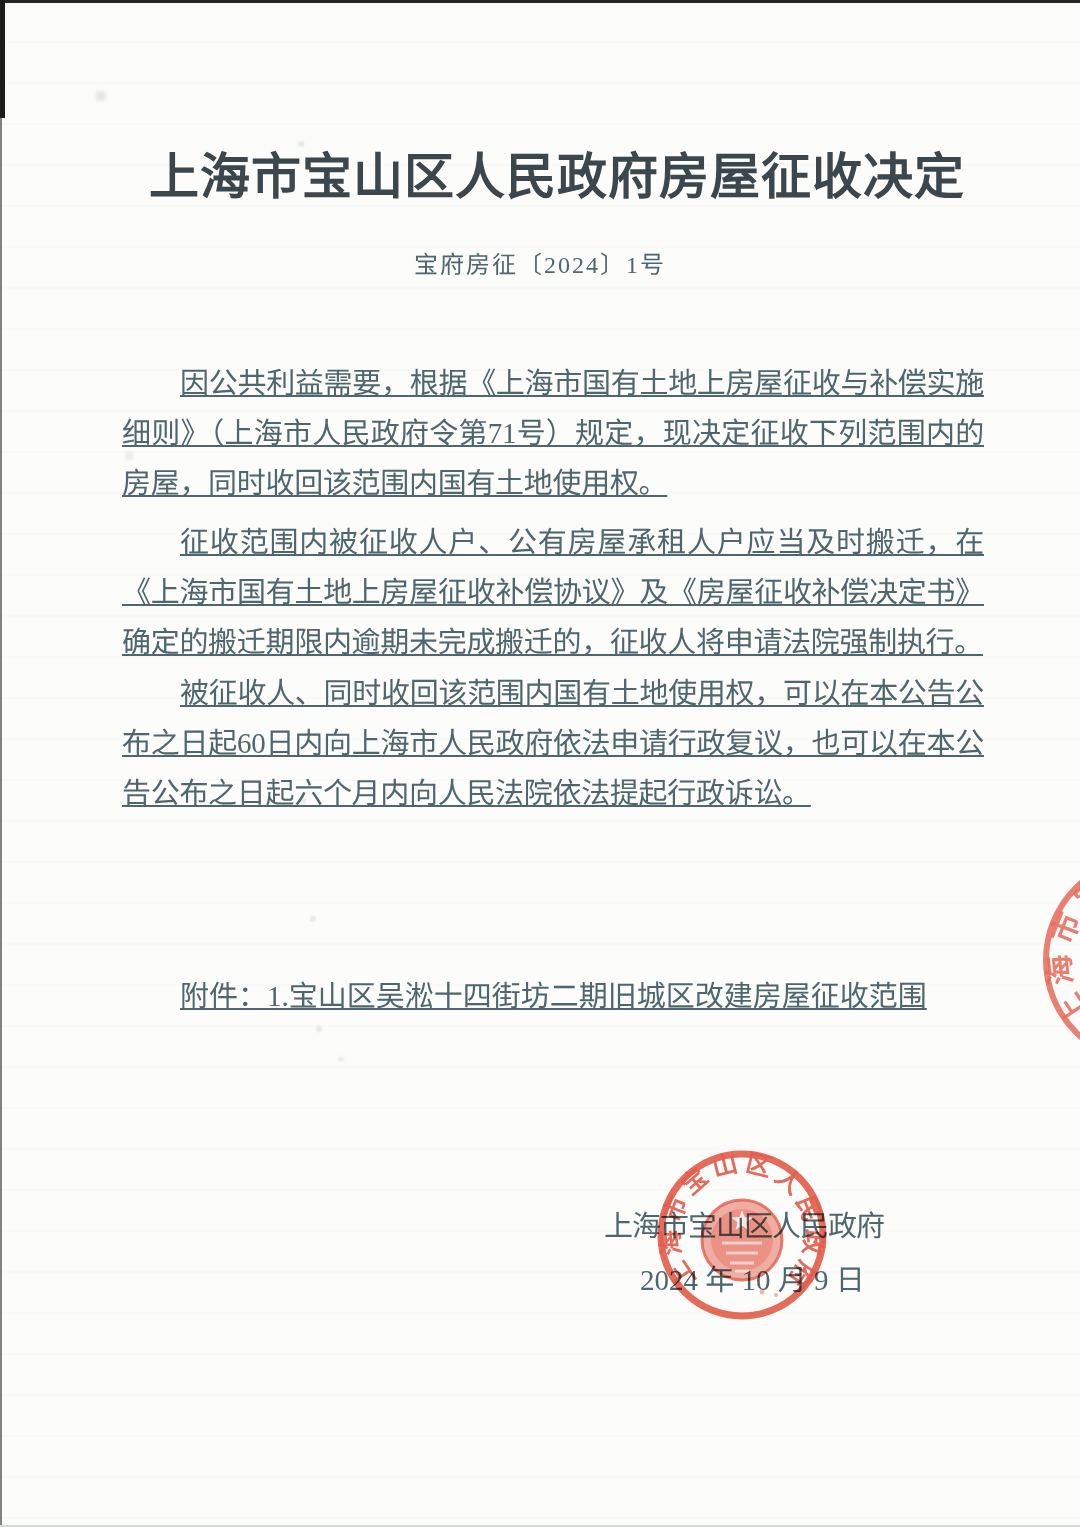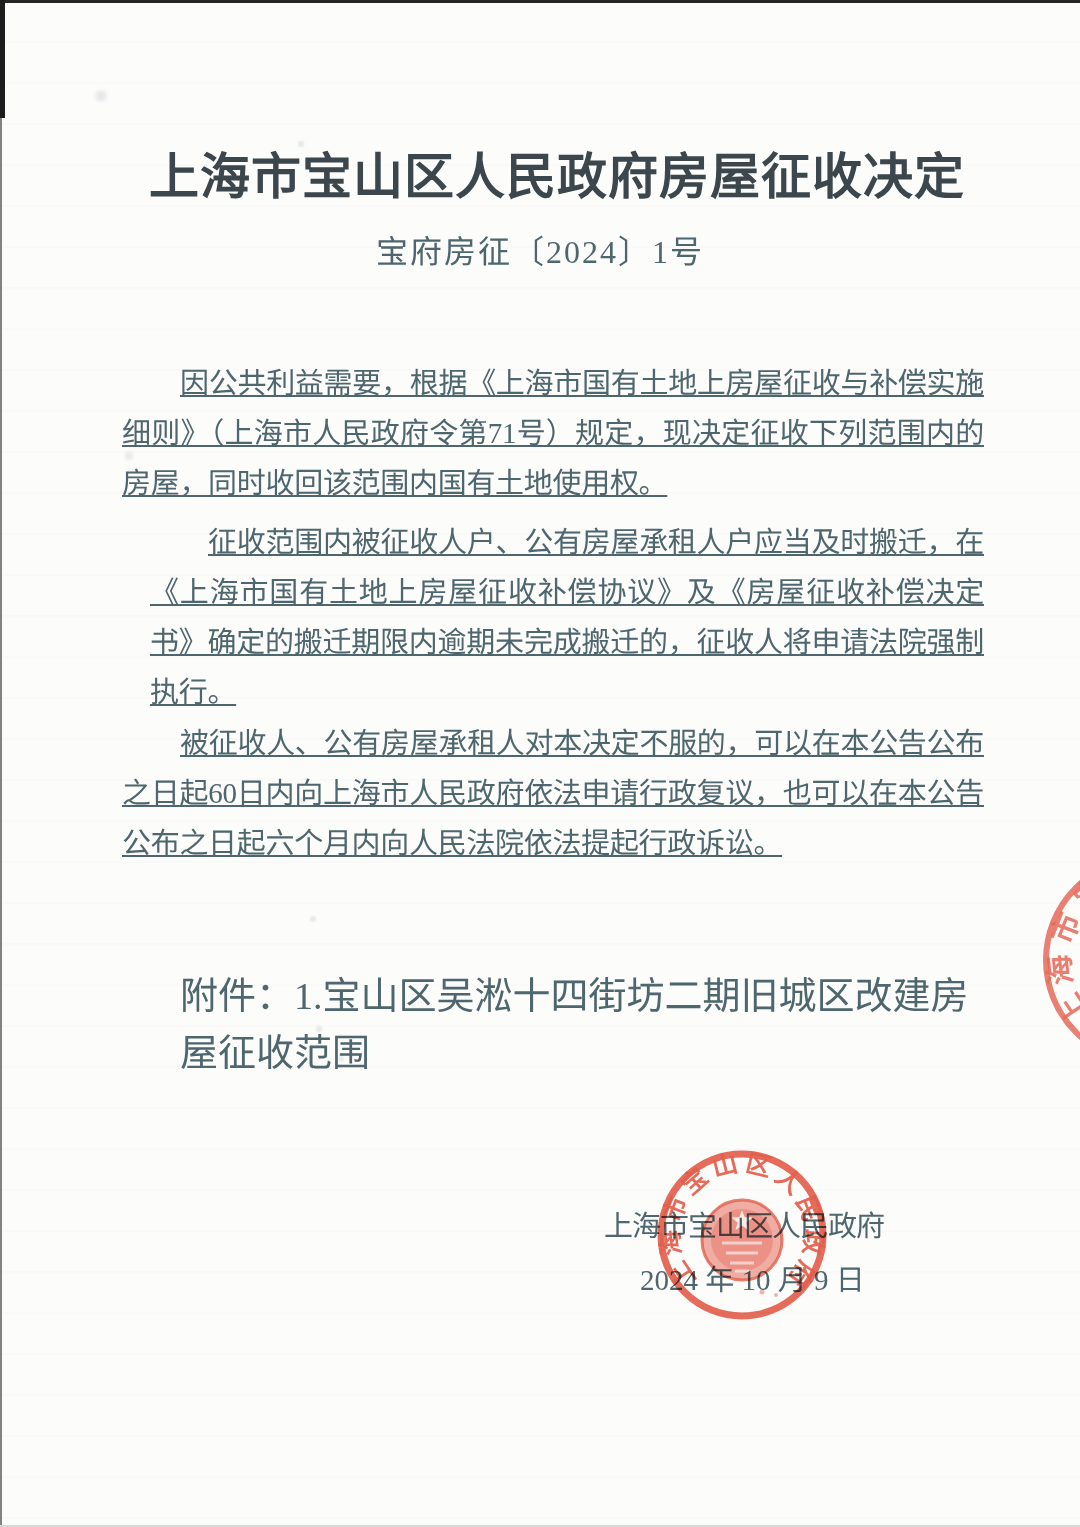--- a/index.html
+++ b/index.html
@@ -33,39 +33,40 @@
   }
   
   .title{
     position:absolute;top:136px;left:17px;width:100%;
     margin:0;text-align:center;
     font-family:"Liberation Sans", sans-serif;
     font-size:50px;font-weight:bold;letter-spacing:1px;
     color:var(--title-ink,#3b474c);
   }
   .doc-number{
-    position:absolute;top:226px;left:0;width:100%;
+    position:absolute;top:245px;left:0;width:100%;
     text-align:center;
-    font-size:32px;letter-spacing:2px;
+    font-size:24px;letter-spacing:2px;
     color:var(--body-ink,#4e666d);
   }
   .body-text{
     position:absolute;top:358px;left:122px;width:862px;
     font-size:29px;line-height:50px;letter-spacing:-0.3px;
     text-align:justify;
     color:var(--body-ink,#4e666d);
     text-decoration:underline;
   }
   .body-text p{margin:0;text-indent:2em;}
-  .body-text p.p3{margin-top:9px;margin-left:28px;}
+  .body-text p.p3{margin-top:9px;}
   .body-text p.p4{margin-top:1px;}
   .attachments{
     position:absolute;top:968px;left:122px;width:880px;
-    font-size:38px;line-height:57px;
+    font-size:29px;line-height:57px;
     color:var(--body-ink,#4e666d);
+    text-decoration:underline;
   }
   .att-line1{padding-left:58px;}
   .att-line2{padding-left:145px;}
   .signature{
     position:absolute;top:1202px;left:604px;
     font-size:29px;letter-spacing:-1px;
     color:var(--body-ink,#4e666d);
     white-space:nowrap;
   }
   .date{
@@ -96,21 +97,21 @@
   <div class="edge-bottom"></div>
   <div class="scan-specks"></div>
 
   <h1 class="title">上海市宝山区人民政府房屋征收决定</h1>
 
   <div class="doc-number">宝府房征〔2024〕1号</div>
 
   <div class="body-text">
     <p class="p1">因公共利益需要，根据《上海市国有土地上房屋征收与补偿实施细则》（上海市人民政府令第71号）规定，现决定征收下列范围内的房屋，同时收回该范围内国有土地使用权。</p>
     <p class="p3">征收范围内被征收人户、公有房屋承租人户应当及时搬迁，在《上海市国有土地上房屋征收补偿协议》及《房屋征收补偿决定书》确定的搬迁期限内逾期未完成搬迁的，征收人将申请法院强制执行。</p>
-    <p class="p4">被征收人、公有房屋承租人对本决定不服的，可以在本公告公布之日起60日内向上海市人民政府依法申请行政复议，也可以在本公告公布之日起六个月内向人民法院依法提起行政诉讼。</p>
+    <p class="p4">被征收人、同时收回该范围内国有土地使用权，可以在本公告公布之日起60日内向上海市人民政府依法申请行政复议，也可以在本公告公布之日起六个月内向人民法院依法提起行政诉讼。</p>
   </div>
 
   <div class="attachments">
     <div class="att-line1"><span>附件：</span><span>1.宝山区吴淞十四街坊二期旧城区改建房屋征收范围</span></div>
   </div>
 
   <div class="signature">上海市宝山区人民政府</div>
   <div class="date">2024 年 10 月 9 日</div>
 
   <svg class="seal-main" viewBox="0 0 200 200">

